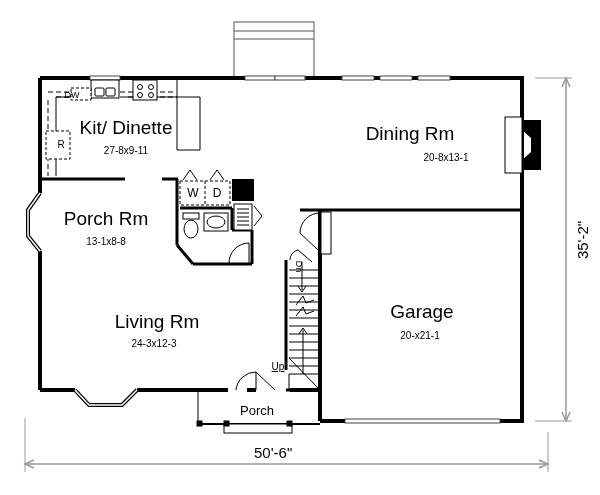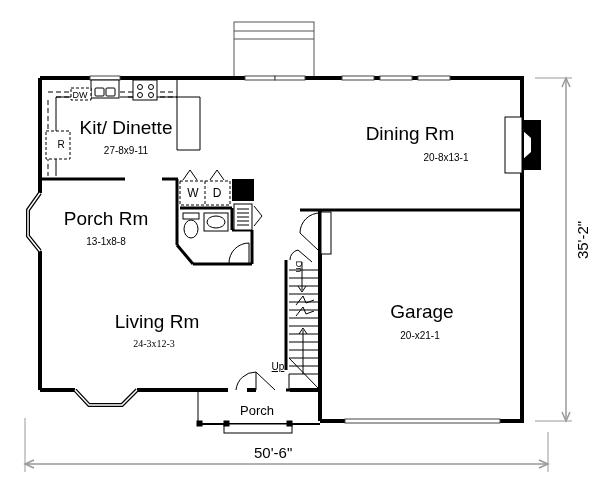--- a/index.html
+++ b/index.html
@@ -201,28 +201,28 @@
 <div class="lbl room-name" style="left:126px; top:118px;text-align:center;">Kit/ Dinette</div>
 <div class="lbl room-dim" style="left:126px; top:143px;">27-8x9-11</div>
 
 <div class="lbl room-name" style="left:410px; top:124px;">Dining Rm</div>
 <div class="lbl room-dim" style="left:410px; top:150px;margin-left:36px;">20-8x13-1</div>
 
 <div class="lbl room-name" style="left:106px; top:209px;">Porch Rm</div>
 <div class="lbl room-dim" style="left:106px; top:234px;">13-1x8-8</div>
 
 <div class="lbl room-name" style="left:157px; top:312px;text-align:center;">Living Rm</div>
-<div class="lbl room-dim" style="left:154px; top:336px;font-family:Liberation Serif, serif;">24-3x12-3</div>
+<div class="lbl room-dim" style="left:154px; top:336px;">24-3x12-3</div>
 
 <div class="lbl room-name" style="left:422px; top:302px;">Garage</div>
 <div class="lbl room-dim" style="left:420px; top:328px;">20-x21-1</div>
 
 <div class="lbl" style="left:257px; top:403px; font-size:13px;">Porch</div>
 
-<div class="lbl tiny" style="left:80px; top:91px;">DW</div>
+<div class="lbl tiny" style="left:72px; top:91px;">DW</div>
 <div class="lbl small" style="left:61px; top:140px;">R</div>
 <div class="lbl" style="left:193px; top:186px; font-size:12px;">W</div>
 <div class="lbl" style="left:217px; top:186px; font-size:12px;">D</div>
 <div class="lbl tiny vert" style="left:298px; top:262px; transform: translateX(-50%) rotate(90deg);">Dn</div>
 <div class="lbl small" style="left:278px; top:362px; text-decoration: underline;">Up</div>
 
 <div class="dimtxt" style="left:254px; top:444px;">50'-6"</div>
 <div class="dimtxt" style="left:556px; top:240px; transform: translate(-50%, -50%) rotate(-90deg); transform-origin: center; left:582px;">35'-2"</div>
 
 </body></html>

